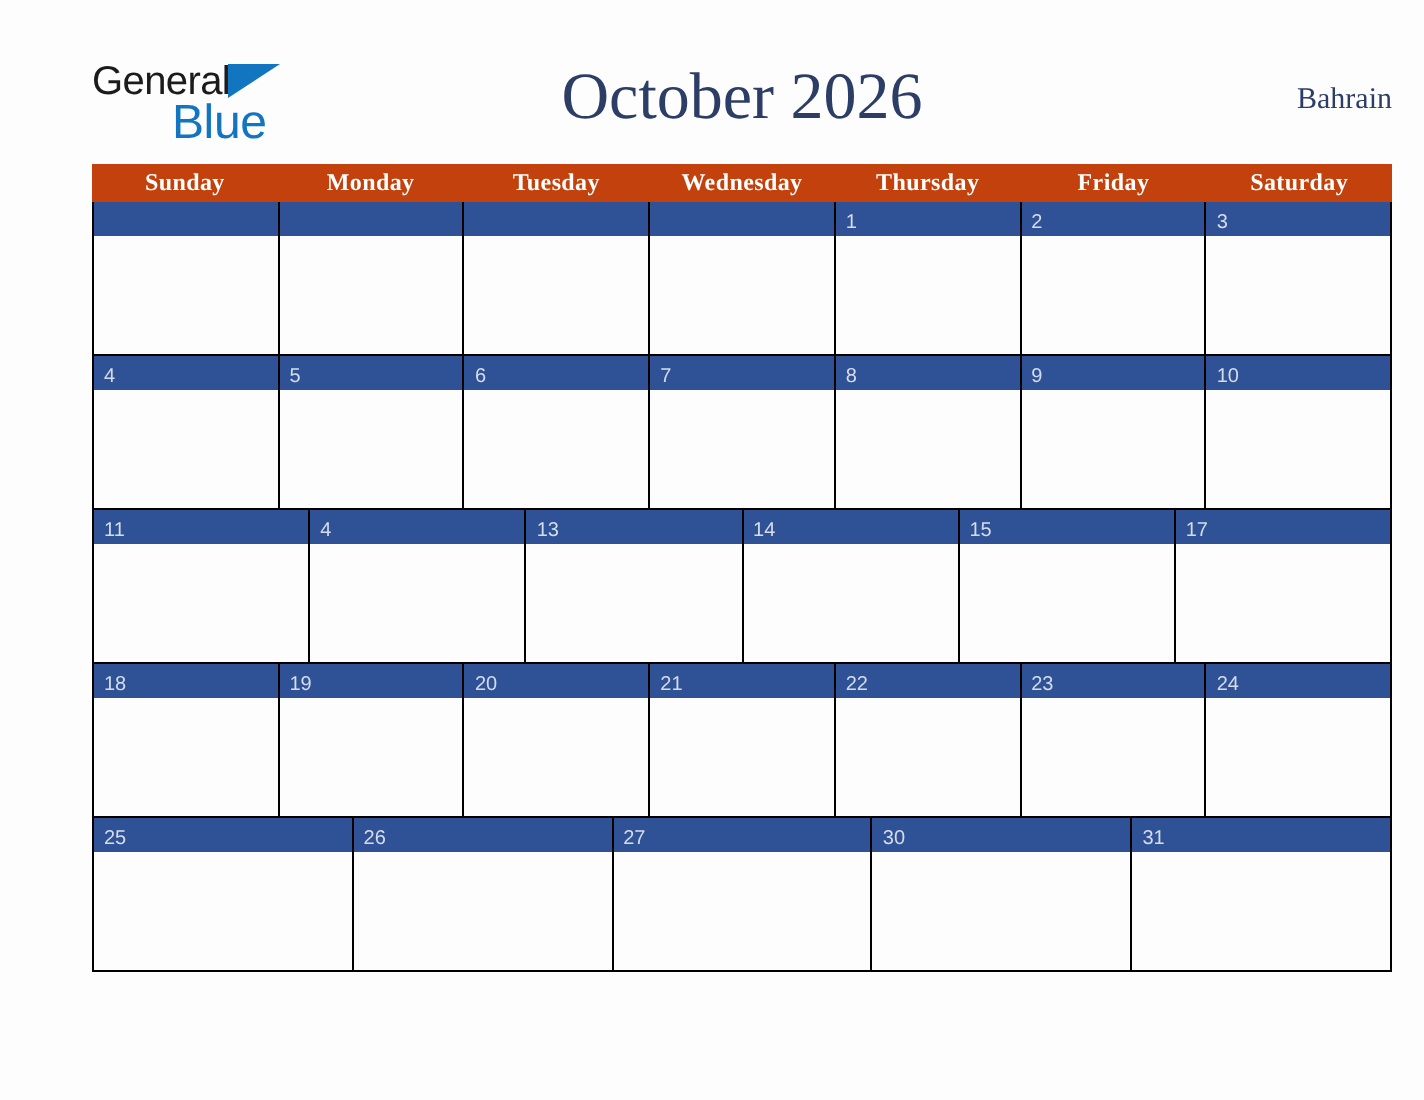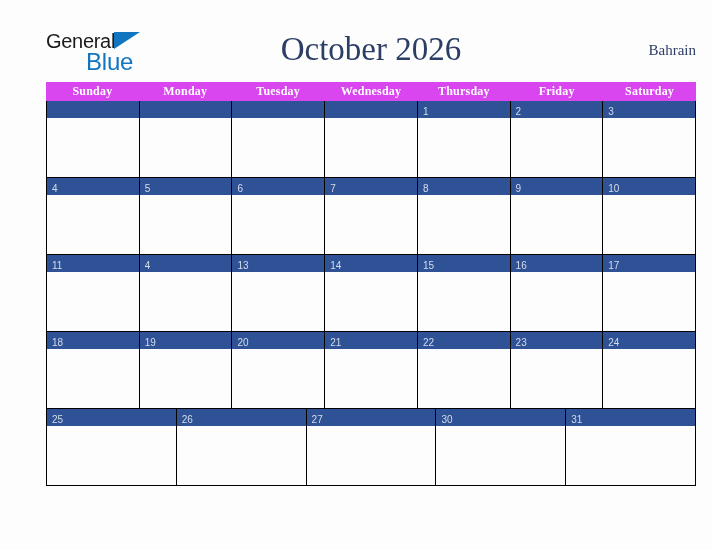--- a/index.html
+++ b/index.html
@@ -100,21 +100,21 @@
   .calendar {
     position: absolute;
     left: 31px;
     top: 82px;
     width: 650px;
   }
   .weekday-row {
     display: flex;
     width: 650px;
     height: 19px;
-    background: #d946ef;
+    background: #c2410c;
     justify-content: center;
   }
   .weekday {
     flex: 1 1 0;
     text-align: center;
     color: #ffffff;
     font-family: "Liberation Serif", serif;
     font-size: 12px;
     font-weight: bold;
     line-height: 19px;
@@ -265,24 +265,20 @@
         </div>
       <div class="day-cell">
           <div class="day-band"><span class="day-num">14</span></div>
           <div class="day-body"></div>
         </div>
       <div class="day-cell">
           <div class="day-band"><span class="day-num">15</span></div>
           <div class="day-body"></div>
         </div>
       <div class="day-cell">
-          <div class="day-band"><span class="day-num">16</span></div>
-          <div class="day-body"></div>
-        </div>
-      <div class="day-cell">
           <div class="day-band"><span class="day-num">17</span></div>
           <div class="day-body"></div>
         </div>
     </div>
 
     <div class="week-row">
       <div class="day-cell">
           <div class="day-band"><span class="day-num">18</span></div>
           <div class="day-body"></div>
         </div>

